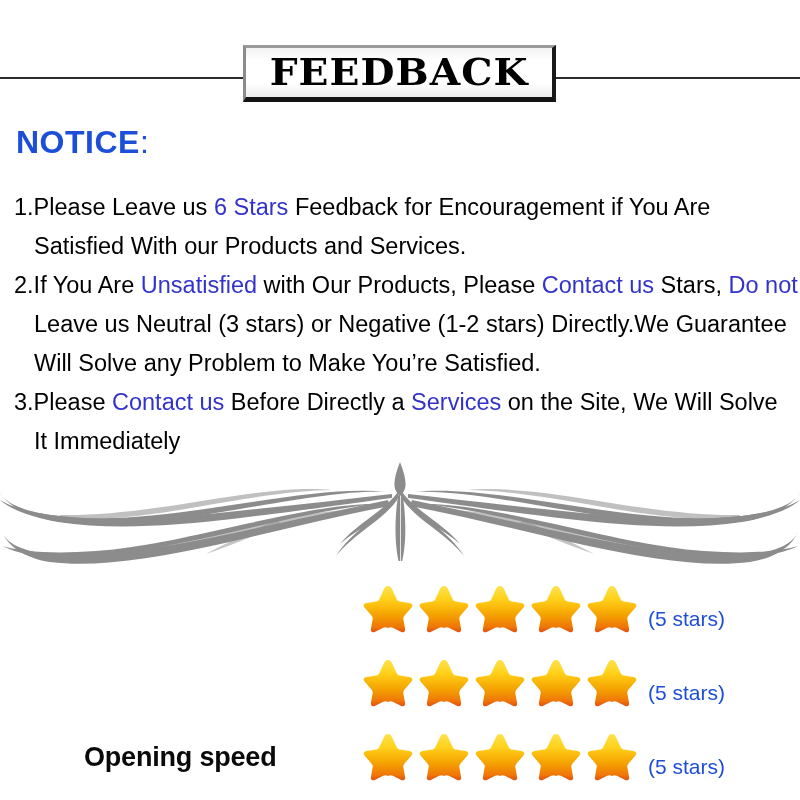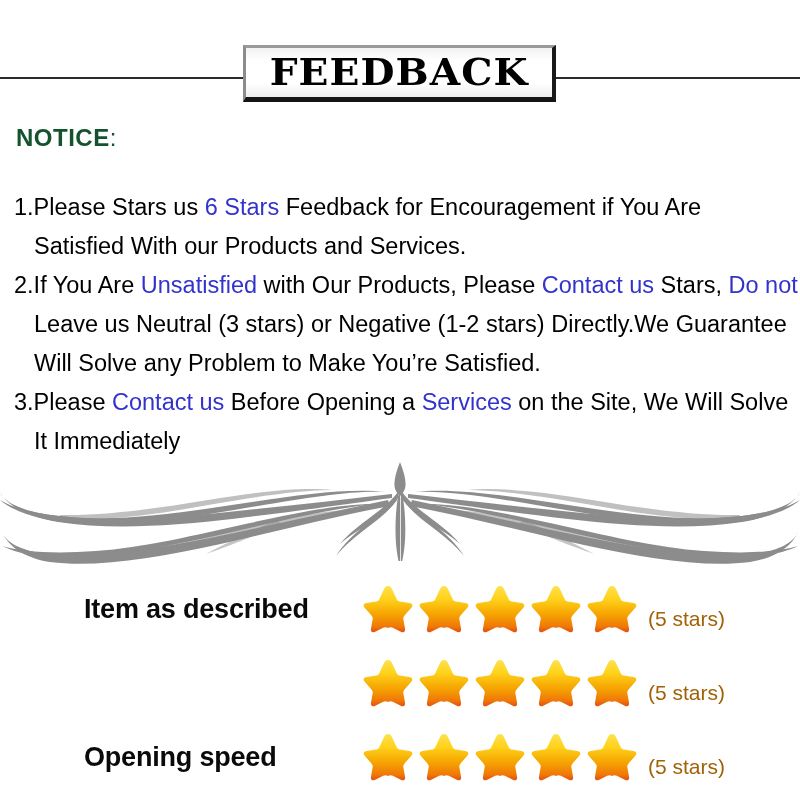--- a/index.html
+++ b/index.html
@@ -64,22 +64,22 @@
   #banner-title span.stencil {
     display: inline-block;
     transform: scaleX(1.06);
   }
 
   
   #notice-heading {
     position: absolute;
     left: 16px;
     top: 124px;
-    font-size: 24px;
-    color: #14532d;
+    font-size: 32px;
+    color: #1d4ed8;
     white-space: nowrap;
   }
   #notice-heading .word {
     font-weight: 700;
     letter-spacing: 0.5px;
   }
   #notice-heading .colon {
     font-weight: 400;
   }
 
@@ -152,21 +152,21 @@
     height: 52px;
     display: block;
     flex: 0 0 auto;
   }
   .rating-count {
     position: absolute;
     left: 648px;
     top: 50%;
     transform: translateY(-8%);
     font-size: 21px;
-    color: #a16207;
+    color: #1d4ed8;
     white-space: nowrap;
   }
 </style>
 </head>
 <body>
 
 <div id="banner-area">
   <div id="banner-rule"></div>
   <div id="banner-box">
     <div id="banner-title">
@@ -174,30 +174,30 @@
     </div>
   </div>
 </div>
 
 <div id="notice-heading">
   <span class="word">NOTICE</span><span class="colon">:</span>
 </div>
 
 <div id="notice-list">
     <div class="notice-item">
-      <div class="notice-line"><span>1.</span><span>Please Stars us </span><span class="hl"> 6 Stars </span><span> Feedback for  Encouragement  if You Are</span></div>
+      <div class="notice-line"><span>1.</span><span>Please Leave us </span><span class="hl"> 6 Stars </span><span> Feedback for  Encouragement  if You Are</span></div>
       <div class="notice-line indent">Satisfied With our Products and Services.</div>
     </div>
     <div class="notice-item">
       <div class="notice-line"><span>2.</span><span>If You Are </span><span class="hl">Unsatisfied</span><span> with Our Products, Please </span><span class="hl">Contact us</span><span> Stars, </span><span class="hl">Do not</span></div>
       <div class="notice-line indent">Leave us Neutral (3 stars) or Negative (1-2 stars) Directly.We Guarantee</div>
       <div class="notice-line indent">Will Solve any Problem to Make You’re  Satisfied.</div>
     </div>
     <div class="notice-item">
-      <div class="notice-line"><span>3.</span><span>Please </span><span class="hl">Contact us</span><span> Before Opening a </span><span class="hl">Services</span><span> on the Site, We Will Solve</span></div>
+      <div class="notice-line"><span>3.</span><span>Please </span><span class="hl">Contact us</span><span> Before Directly a </span><span class="hl">Services</span><span> on the Site, We Will Solve</span></div>
       <div class="notice-line indent">It Immediately</div>
     </div>
   </div>
 
 <div id="ornament">
   <svg width="800" height="115" viewBox="0 0 800 115" xmlns="http://www.w3.org/2000/svg" aria-hidden="true">
     <g fill="#8c8c8c">
 
       <path d="M400 6 C396 16 394 24 394.5 30 C395 35 398 38 400 40 C402 38 405 35 405.5 30 C406 24 404 16 400 6 Z
                M399.2 34 C397 44 395.5 58 395.5 74 C395.5 88 397 98 398.6 105 L400 105 L400 34 Z
@@ -225,21 +225,20 @@
 
       <path d="M704 98 C660 98 604 86 550 74 C504 64 464 56 434 54 C464 52 506 60 554 70 C608 82 662 94 704 96 Z" opacity="0.55"></path>
       <path d="M740 62 C696 66 640 58 586 48 C540 40 498 34 468 34 C500 31 544 36 592 44 C646 53 698 60 740 59 Z" opacity="0.55"></path>
       <path d="M524 64 C550 76 576 88 594 98 C570 90 542 78 518 68 Z" opacity="0.5"></path>
     </g>
   </svg>
 </div>
 
 <div id="ratings">
     <div class="rating-row">
-      <div class="rating-label">Item as described</div>
       <div class="rating-stars">
         <svg class="star" viewBox="0 0 100 100">
           <path d="M50 6 C54 6 56.5 9 58.5 13.5 L66.5 31 C67.8 33.8 69.6 35.2 72.8 35.7 L91 38.4 C96.4 39.2 98.6 43 95.2 47 L81.8 62.3 C79.6 64.8 79 67 79.6 70.2 L82.8 88.2 C83.7 93.4 80.3 96.3 75.6 94 L59.2 86 C56.2 84.5 53.8 84.5 50.8 85.9 L50 86.3 L49.2 85.9 C46.2 84.5 43.8 84.5 40.8 86 L24.4 94 C19.7 96.3 16.3 93.4 17.2 88.2 L20.4 70.2 C21 67 20.4 64.8 18.2 62.3 L4.8 47 C1.4 43 3.6 39.2 9 38.4 L27.2 35.7 C30.4 35.2 32.2 33.8 33.5 31 L41.5 13.5 C43.5 9 46 6 50 6 Z" fill="url(#starGrad)"></path>
         </svg>
         <svg class="star" viewBox="0 0 100 100">
           <path d="M50 6 C54 6 56.5 9 58.5 13.5 L66.5 31 C67.8 33.8 69.6 35.2 72.8 35.7 L91 38.4 C96.4 39.2 98.6 43 95.2 47 L81.8 62.3 C79.6 64.8 79 67 79.6 70.2 L82.8 88.2 C83.7 93.4 80.3 96.3 75.6 94 L59.2 86 C56.2 84.5 53.8 84.5 50.8 85.9 L50 86.3 L49.2 85.9 C46.2 84.5 43.8 84.5 40.8 86 L24.4 94 C19.7 96.3 16.3 93.4 17.2 88.2 L20.4 70.2 C21 67 20.4 64.8 18.2 62.3 L4.8 47 C1.4 43 3.6 39.2 9 38.4 L27.2 35.7 C30.4 35.2 32.2 33.8 33.5 31 L41.5 13.5 C43.5 9 46 6 50 6 Z" fill="url(#starGrad)"></path>
         </svg>
         <svg class="star" viewBox="0 0 100 100">
           <path d="M50 6 C54 6 56.5 9 58.5 13.5 L66.5 31 C67.8 33.8 69.6 35.2 72.8 35.7 L91 38.4 C96.4 39.2 98.6 43 95.2 47 L81.8 62.3 C79.6 64.8 79 67 79.6 70.2 L82.8 88.2 C83.7 93.4 80.3 96.3 75.6 94 L59.2 86 C56.2 84.5 53.8 84.5 50.8 85.9 L50 86.3 L49.2 85.9 C46.2 84.5 43.8 84.5 40.8 86 L24.4 94 C19.7 96.3 16.3 93.4 17.2 88.2 L20.4 70.2 C21 67 20.4 64.8 18.2 62.3 L4.8 47 C1.4 43 3.6 39.2 9 38.4 L27.2 35.7 C30.4 35.2 32.2 33.8 33.5 31 L41.5 13.5 C43.5 9 46 6 50 6 Z" fill="url(#starGrad)"></path>
         </svg>

